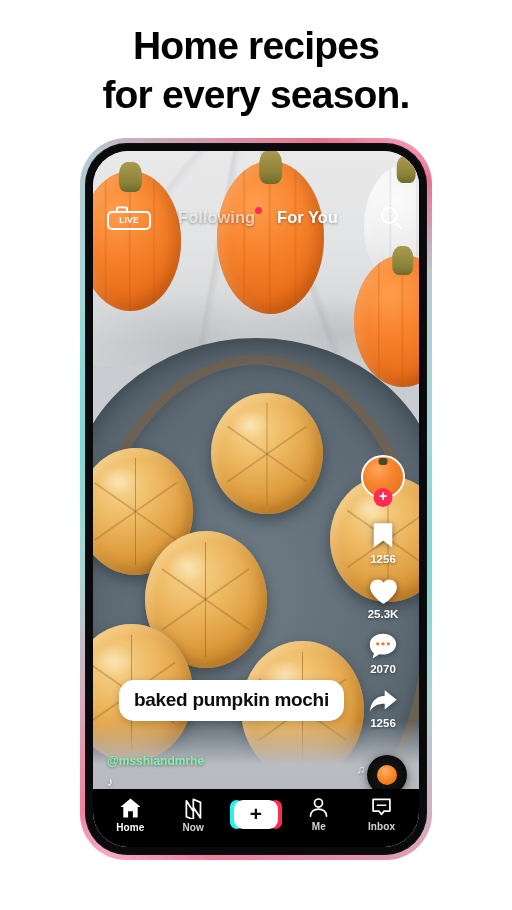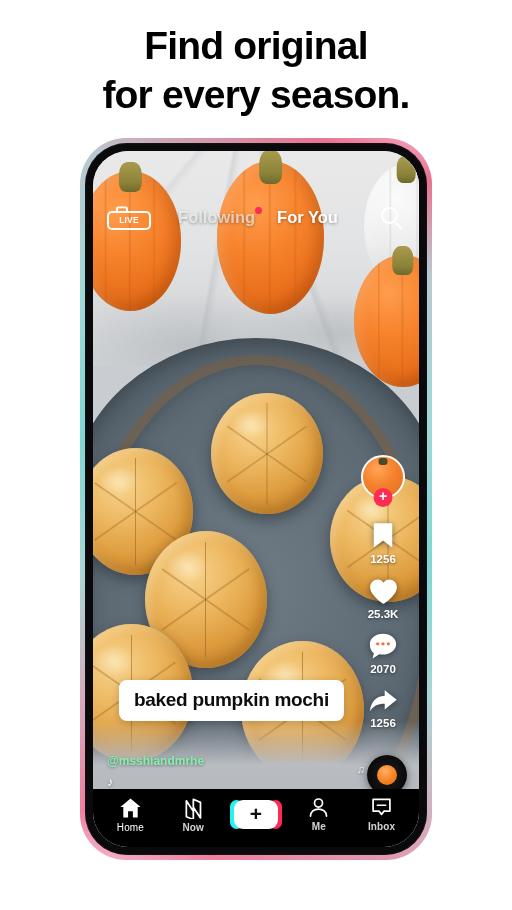--- a/index.html
+++ b/index.html
@@ -309,21 +309,21 @@
     text-align: center;
   }
   .ic { filter: drop-shadow(0 1px 3px rgba(0,0,0,.45)); }
 
   
   .caption-pill {
     position: absolute;
     left: 26px;
     bottom: 126px;
     background: #fff;
-    border-radius: 8px;
+    border-radius: 15px;
     padding: 9px 15px 10px;
     font-size: 19px;
     font-weight: 800;
     color: #0d0d0d;
     letter-spacing: -0.3px;
     box-shadow: 0 2px 8px rgba(0,0,0,.2);
     text-align: right;
   }
   .meta {
     position: absolute;
@@ -380,21 +380,21 @@
   }
   .tab {
     display: flex;
     flex-direction: column;
     align-items: center;
     gap: 3px;
     width: 56px;
   }
   .tab-label {
     font-size: 10px;
-    font-weight: 400;
+    font-weight: 700;
     color: #fff;
     letter-spacing: .1px;
   }
   .tab.dim .tab-label { color: rgba(255,255,255,.82); font-weight: 600; }
   .create-btn {
     position: relative;
     width: 44px; height: 29px;
     border-radius: 9px;
     background: #fff;
     display: flex; align-items: center; justify-content: center;
@@ -413,21 +413,21 @@
     font-size: 21px; font-weight: 700; color: #111; line-height: 1;
     margin-top: -2px;
   }
 </style>
 </head>
 <body>
 
 <div class="page">
 
   <div class="headline">
-    <span class="l1">Find original</span>
+    <span class="l1">Home recipes</span>
     <span class="l2">for every season.</span>
   </div>
 
   <div class="phone-wrap">
     <div class="rim"></div>
     <div class="bezel">
       <div class="screen">
 
         <div class="video">
           <div class="counter"></div>

